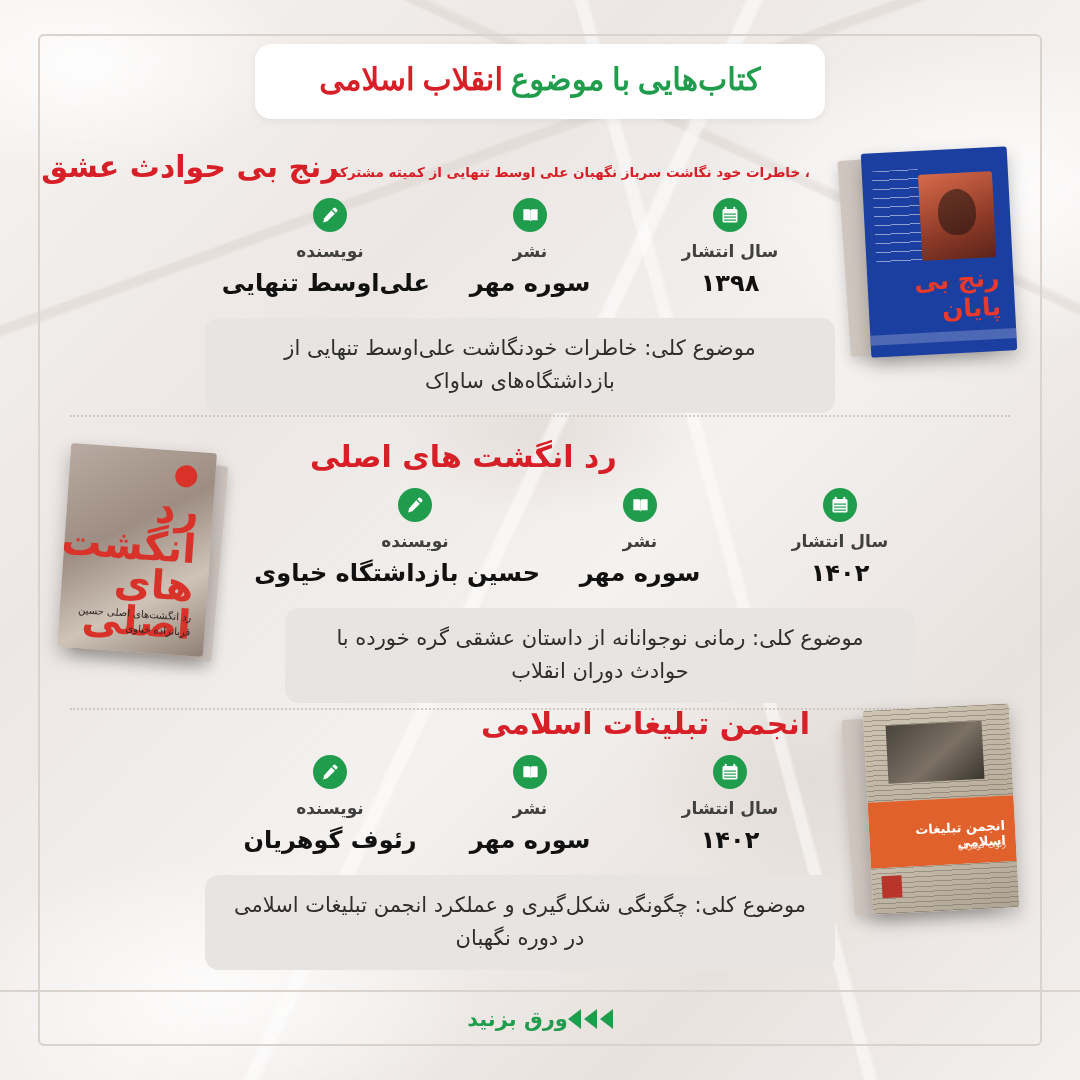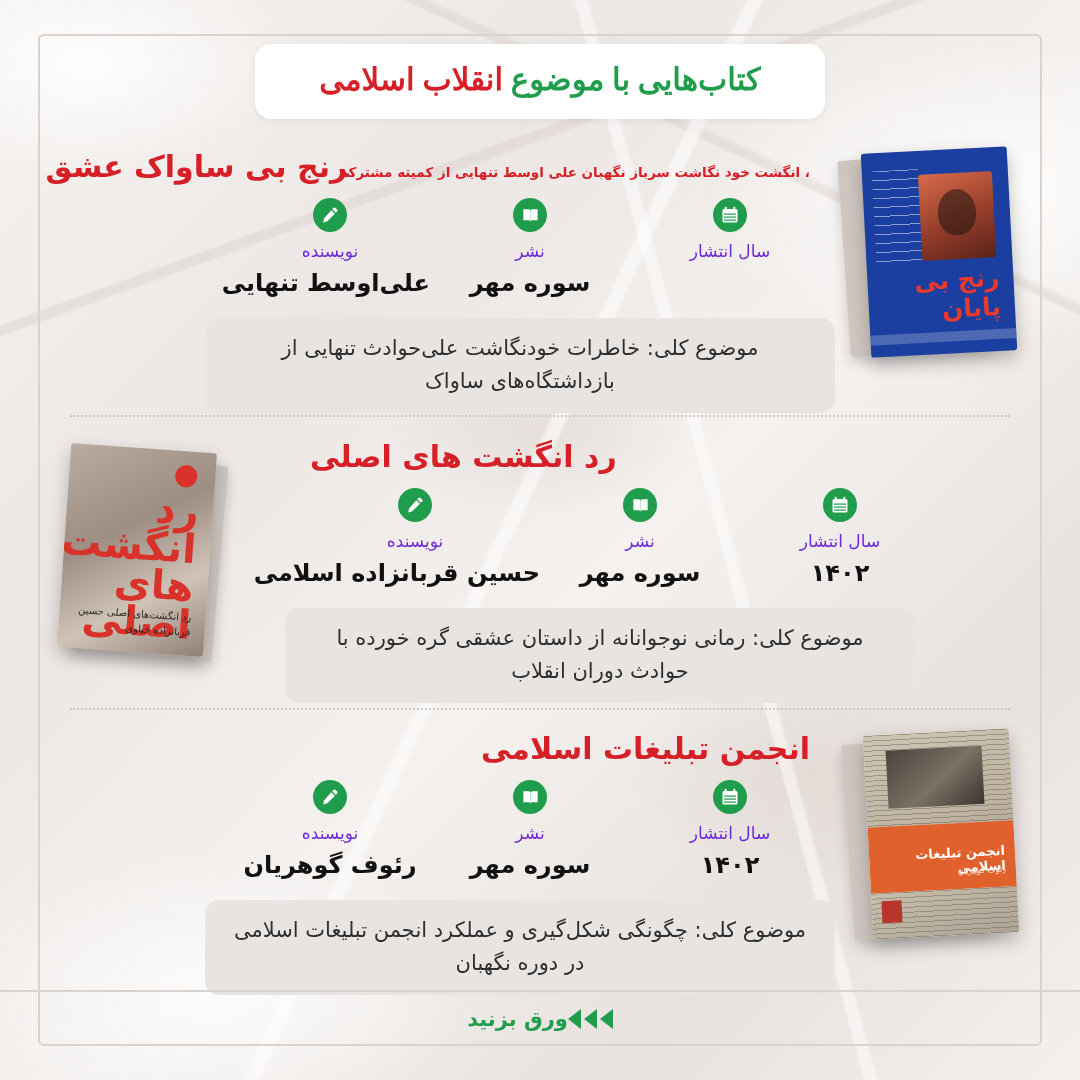--- a/index.html
+++ b/index.html
@@ -80,21 +80,21 @@
 
   
   .section {
     position: absolute;
     left: 60px;
     right: 60px;
     height: 270px;
   }
   #section-0 { top: 130px; }
   #section-1 { top: 420px; }
-  #section-2 { top: 712px; }
+  #section-2 { top: 687px; }
 
   .divider {
     position: absolute;
     left: 70px;
     right: 70px;
     height: 0;
     border-top: 2px dotted #cfc8c3;
   }
   #divider-0 { top: 415px; }
   #divider-1 { top: 708px; }
@@ -143,22 +143,22 @@
     border-radius: 50%;
     background: #1f9d4d;
     margin: 0 auto 9px;
     display: flex;
     align-items: center;
     justify-content: center;
   }
   .meta-icon svg { display: block; }
   .meta-label {
     font-size: 17px;
-    color: #6d28d9;
-    font-weight: normal;
+    color: #404040;
+    font-weight: bold;
     margin-bottom: 8px;
   }
   .meta-value {
     font-size: 24px;
     color: #111111;
     font-weight: bold;
     white-space: nowrap;
   }
 
   
@@ -314,36 +314,37 @@
 
 <div class="header-wrap">
   <div class="header-box">
     <div class="header-title">کتاب‌هایی با موضوع انقلاب اسلامی</div>
   </div>
 </div>
 
 <div class="section sec-right" id="section-0">
 
   <div class="book-title">
-    <span class="sub">، انگشت خود نگاشت سرباز نگهبان علی اوسط تنهایی از کمیته مشترک</span><span class="main">رنج بی ساواک عشق</span>
+    <span class="sub">، خاطرات خود نگاشت سرباز نگهبان علی اوسط تنهایی از کمیته مشترک</span><span class="main">رنج بی حوادث عشق</span>
   </div>
 
   <div class="meta-row">
     <div class="meta-item">
       <div class="meta-icon">
         <svg width="18" height="18" viewBox="0 0 24 24" fill="#fff">
             <rect x="2" y="4" width="20" height="18" rx="2"></rect>
             <rect x="5" y="1" width="2.5" height="5" rx="1"></rect>
             <rect x="16.5" y="1" width="2.5" height="5" rx="1"></rect>
             <rect x="4" y="10" width="16" height="1.6" fill="#1f9d4d"></rect>
             <rect x="4" y="14" width="16" height="1.6" fill="#1f9d4d"></rect>
             <rect x="4" y="18" width="16" height="1.6" fill="#1f9d4d"></rect>
           </svg>
       </div>
       <div class="meta-label">سال انتشار</div>
+      <div class="meta-value">۱۳۹۸</div>
     </div>
     <div class="meta-item">
       <div class="meta-icon">
         <svg width="19" height="19" viewBox="0 0 24 24" fill="#fff">
             <path d="M3 4h7a2 2 0 0 1 2 2v14a2 2 0 0 0-2-2H3z"></path>
             <path d="M21 4h-7a2 2 0 0 0-2 2v14a2 2 0 0 1 2-2h7z"></path>
           </svg>
       </div>
       <div class="meta-label">نشر</div>
       <div class="meta-value">سوره مهر</div>
@@ -353,21 +354,21 @@
         <svg width="18" height="18" viewBox="0 0 24 24" fill="#fff">
             <path d="M16.6 2.6a2 2 0 0 1 2.8 0l2 2a2 2 0 0 1 0 2.8l-1.6 1.6-4.8-4.8z"></path>
             <path d="M13.7 5.5l4.8 4.8L8.4 20.4 2.8 21.9l1.5-5.6z"></path>
           </svg>
       </div>
       <div class="meta-label">نویسنده</div>
       <div class="meta-value">علی‌اوسط تنهایی</div>
     </div>
   </div>
 
-  <div class="subject-box">موضوع کلی: خاطرات خودنگاشت علی‌حوادث تنهایی از بازداشتگاه‌های ساواک</div>
+  <div class="subject-box">موضوع کلی: خاطرات خودنگاشت علی‌اوسط تنهایی از بازداشتگاه‌های ساواک</div>
 
   <div class="cover-wrap">
     <div class="cover-back" id="cover-0-back"></div>
     <div class="cover" id="cover-0">
       <div class="lines"></div>
       <div class="portrait"></div>
       <div class="redtext">رنج بی پایان</div>
       <div class="whitebar"></div>
     </div>
   </div>
@@ -407,21 +408,21 @@
       <div class="meta-value">سوره مهر</div>
     </div>
     <div class="meta-item wide">
       <div class="meta-icon">
         <svg width="18" height="18" viewBox="0 0 24 24" fill="#fff">
             <path d="M16.6 2.6a2 2 0 0 1 2.8 0l2 2a2 2 0 0 1 0 2.8l-1.6 1.6-4.8-4.8z"></path>
             <path d="M13.7 5.5l4.8 4.8L8.4 20.4 2.8 21.9l1.5-5.6z"></path>
           </svg>
       </div>
       <div class="meta-label">نویسنده</div>
-      <div class="meta-value">حسین قربانزاده اسلامی</div>
+      <div class="meta-value">حسین بازداشتگاه خیاوی</div>
     </div>
   </div>
 
   <div class="subject-box">موضوع کلی: رمانی نوجوانانه از داستان عشقی گره خورده با حوادث دوران انقلاب</div>
 
   <div class="cover-wrap">
     <div class="cover-back" id="cover-1-back"></div>
     <div class="cover" id="cover-1">
       <div class="dot"></div>
       <div class="graffiti">رد انگشت های اصلی</div>

